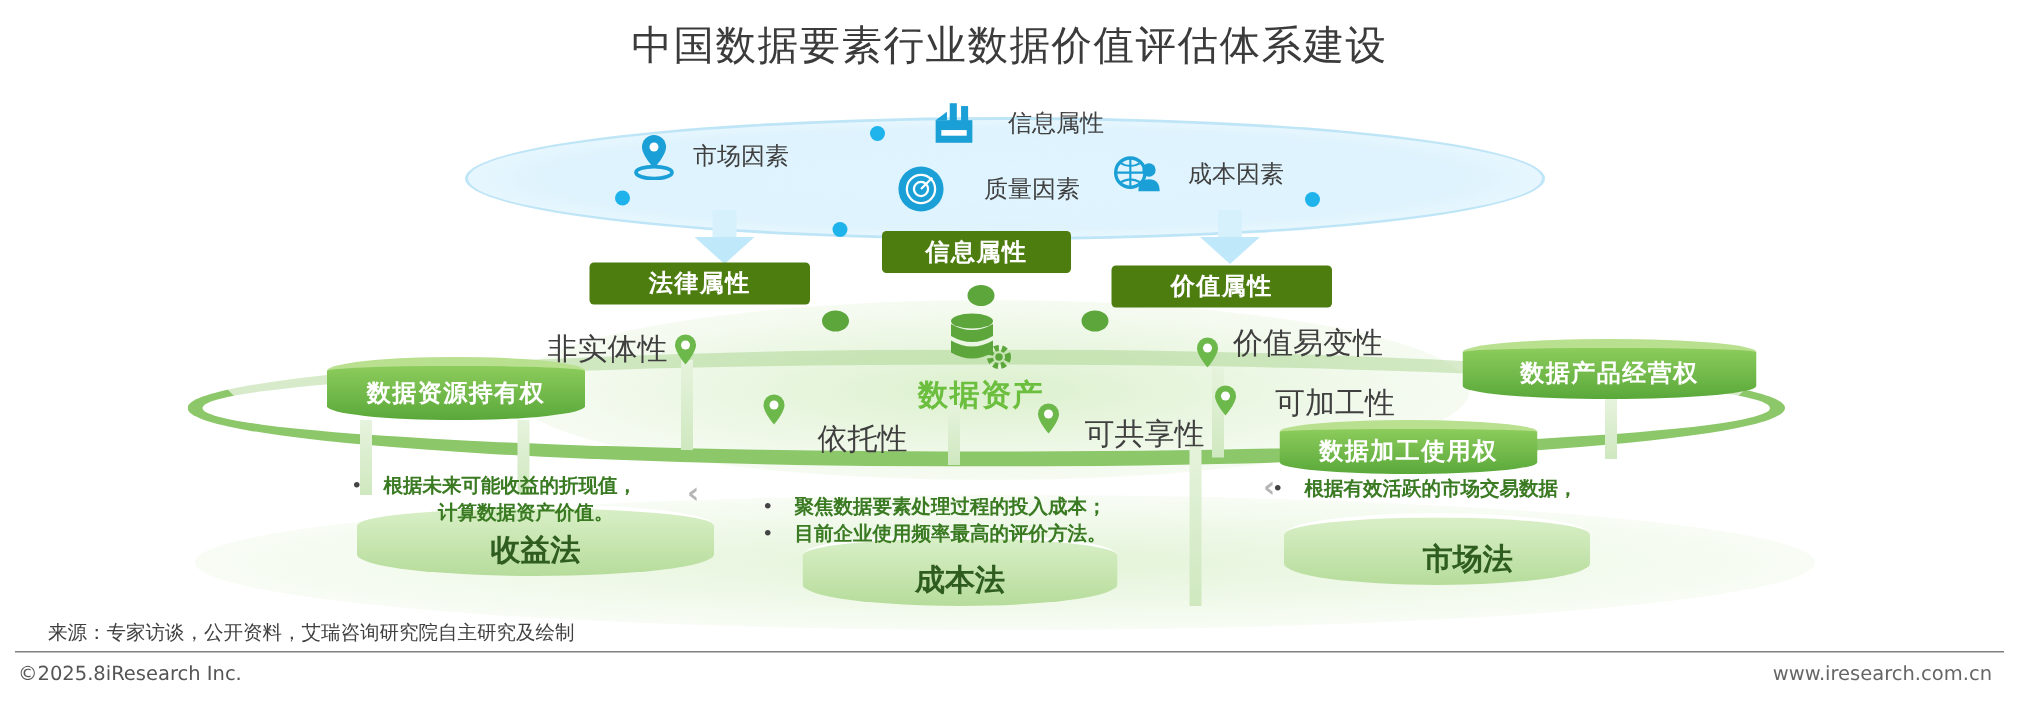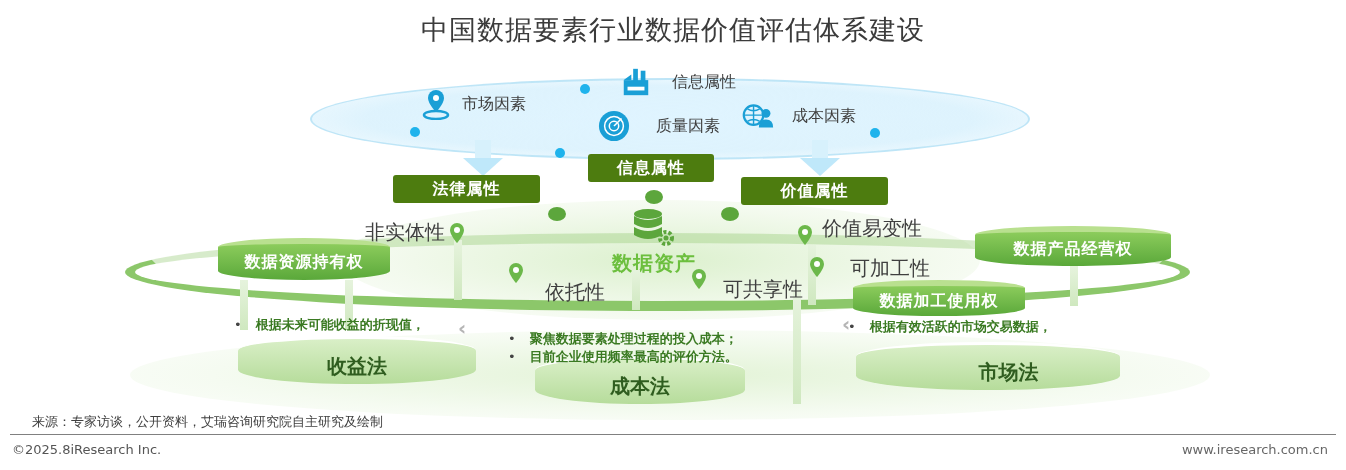--- a/index.html
+++ b/index.html
@@ -213,26 +213,27 @@
 <div class="abs pillar" style="left:1070px;top:266px;height:40px;"></div>
 
 <div class="abs right-cyl" style="left:853px;top:280px;width:172px;height:36px;">数据加工使用权</div>
 
 <div class="abs method-disk" style="left:238px;top:336px;width:238px;height:48px;">
   <span>收益法</span>
 </div>
 <div class="abs method-disk" style="left:535px;top:356px;width:210px;height:48px;justify-content:center;">
   <span>成本法</span>
 </div>
-<div class="abs method-disk" style="left:856px;top:342px;width:264px;height:48px;padding-left:41px;">
+<div class="abs method-disk" style="left:856px;top:342px;width:204px;height:48px;padding-left:41px;">
   <span>市场法</span>
 </div>
 
 <div class="abs desc" style="left:234px;top:316px;">
   <div><span class="bullet">•</span><span>根据未来可能收益的折现值，</span></div>
+  <div style="padding-left:58px;">计算数据资产价值。</div>
 </div>
 <div class="abs chev" style="left:458px;top:316px;">‹</div>
 
 <div class="abs desc" style="left:508px;top:330px;">
   <div><span class="bullet">•</span><span>聚焦数据要素处理过程的投入成本；</span></div>
   <div><span class="bullet">•</span><span>目前企业使用频率最高的评价方法。</span></div>
 </div>
 
 <div class="abs chev" style="left:842px;top:312px;">‹</div>
 <div class="abs desc" style="left:848px;top:318px;">

